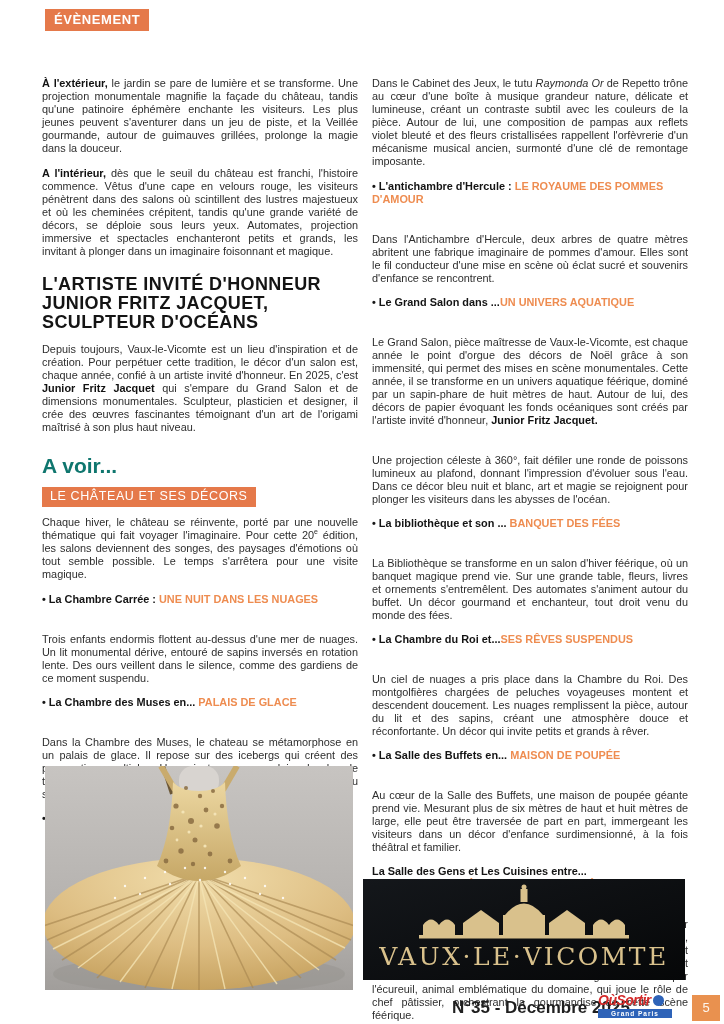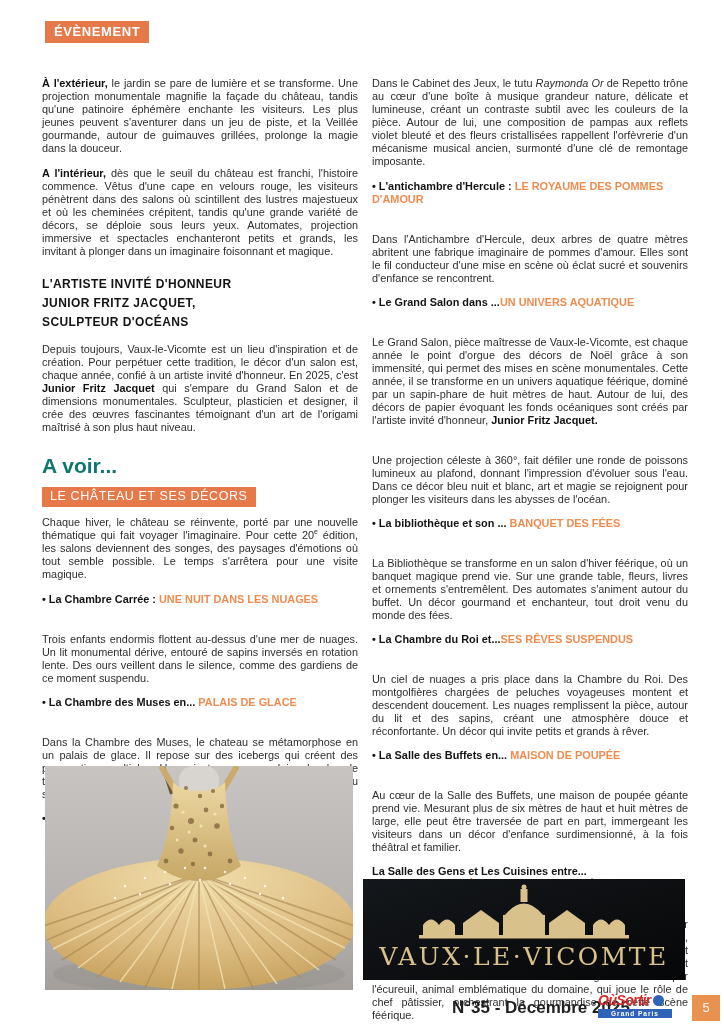--- a/index.html
+++ b/index.html
@@ -1,34 +1,34 @@
 <!DOCTYPE html>
 <html><head>
 <meta charset="utf-8">
 <style>
   html,body { margin:0; padding:0; background:#ffffff; }
   .page {
     position:relative; width:724px; height:1024px; background:#ffffff;
     font-family:"Liberation Sans", sans-serif; color:#2e2e2e; overflow:hidden;
   }
   .badge {
-    position:absolute; left:45px; top:21px;
+    position:absolute; left:45px; top:9px;
     background:#E5794A; color:#ffffff; font-weight:bold; font-size:13px;
     letter-spacing:0.6px; padding:3px 9px 4px 9px;
   }
   .col { position:absolute; top:77px; width:316px; font-size:10.9px; line-height:13px; text-align:justify; }
   .col-left { left:42px; }
   .col-right { left:372px; }
   .para { margin:0 0 12px 0; }
   .lead { font-weight:bold; color:#111; }
   .b { font-weight:bold; color:#111; }
   .i { font-style:italic; }
   .artist-heading { margin:17px 0 11px 0; text-align:left; }
   .artist-heading .hline {
-    display:block; font-weight:bold; color:#141414; font-size:12px;
+    display:block; font-weight:bold; color:#141414; font-size:18px;
     line-height:19px; letter-spacing:0.4px;
   }
   .avoir { margin:20px 0 9px 0; text-align:left; color:#0f766e; font-size:21px; line-height:24px; font-weight:bold; }
   .badge-inline {
     display:inline-block; background:#E5794A; color:#fff; font-weight:normal;
     font-size:12.5px; letter-spacing:0.6px; padding:3px 8px 4px 8px; margin:0 0 9px 0;
   }
   .item { margin:11px 0 0 0; }
   .item-head { text-align:left; margin:0 0 1px 0; }
   .item-label { font-weight:bold; color:#141414; }

